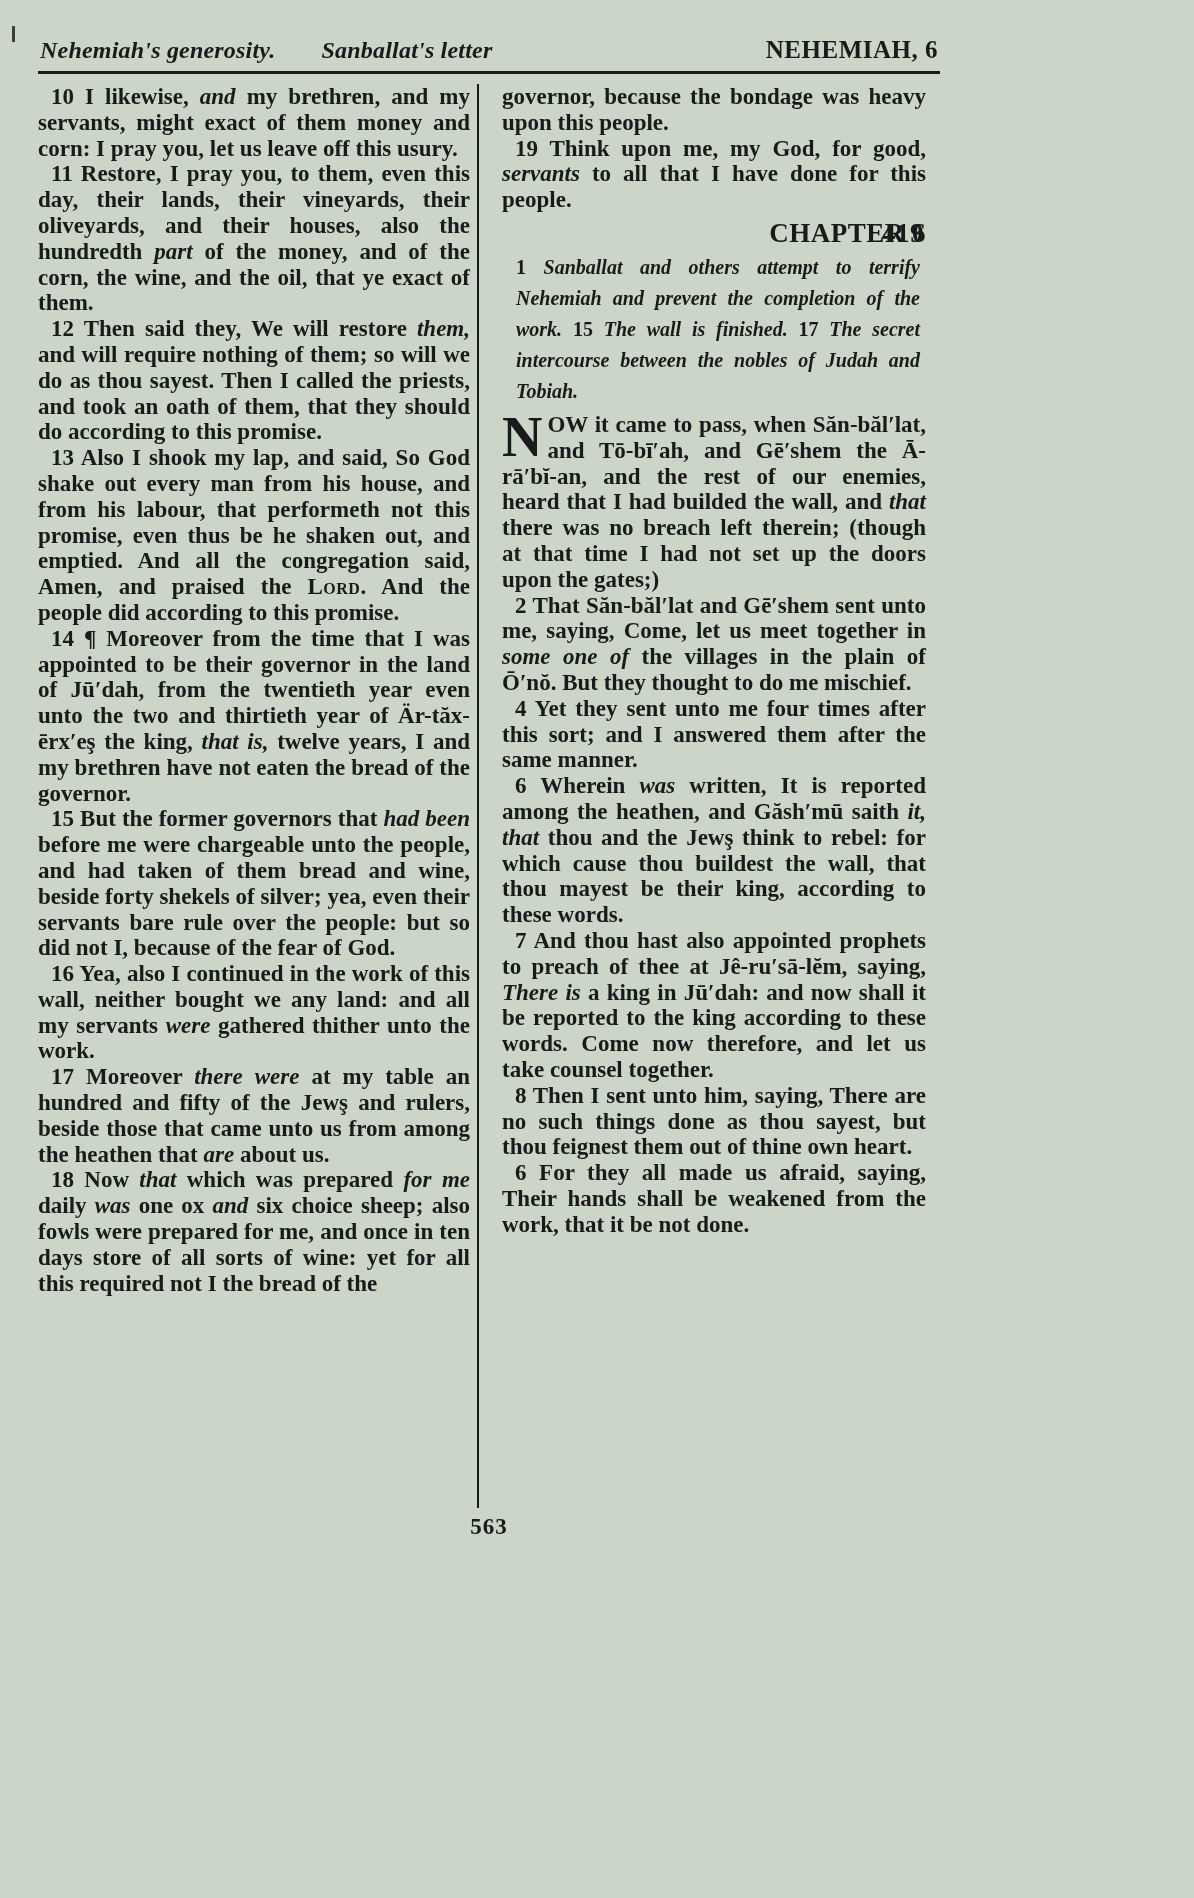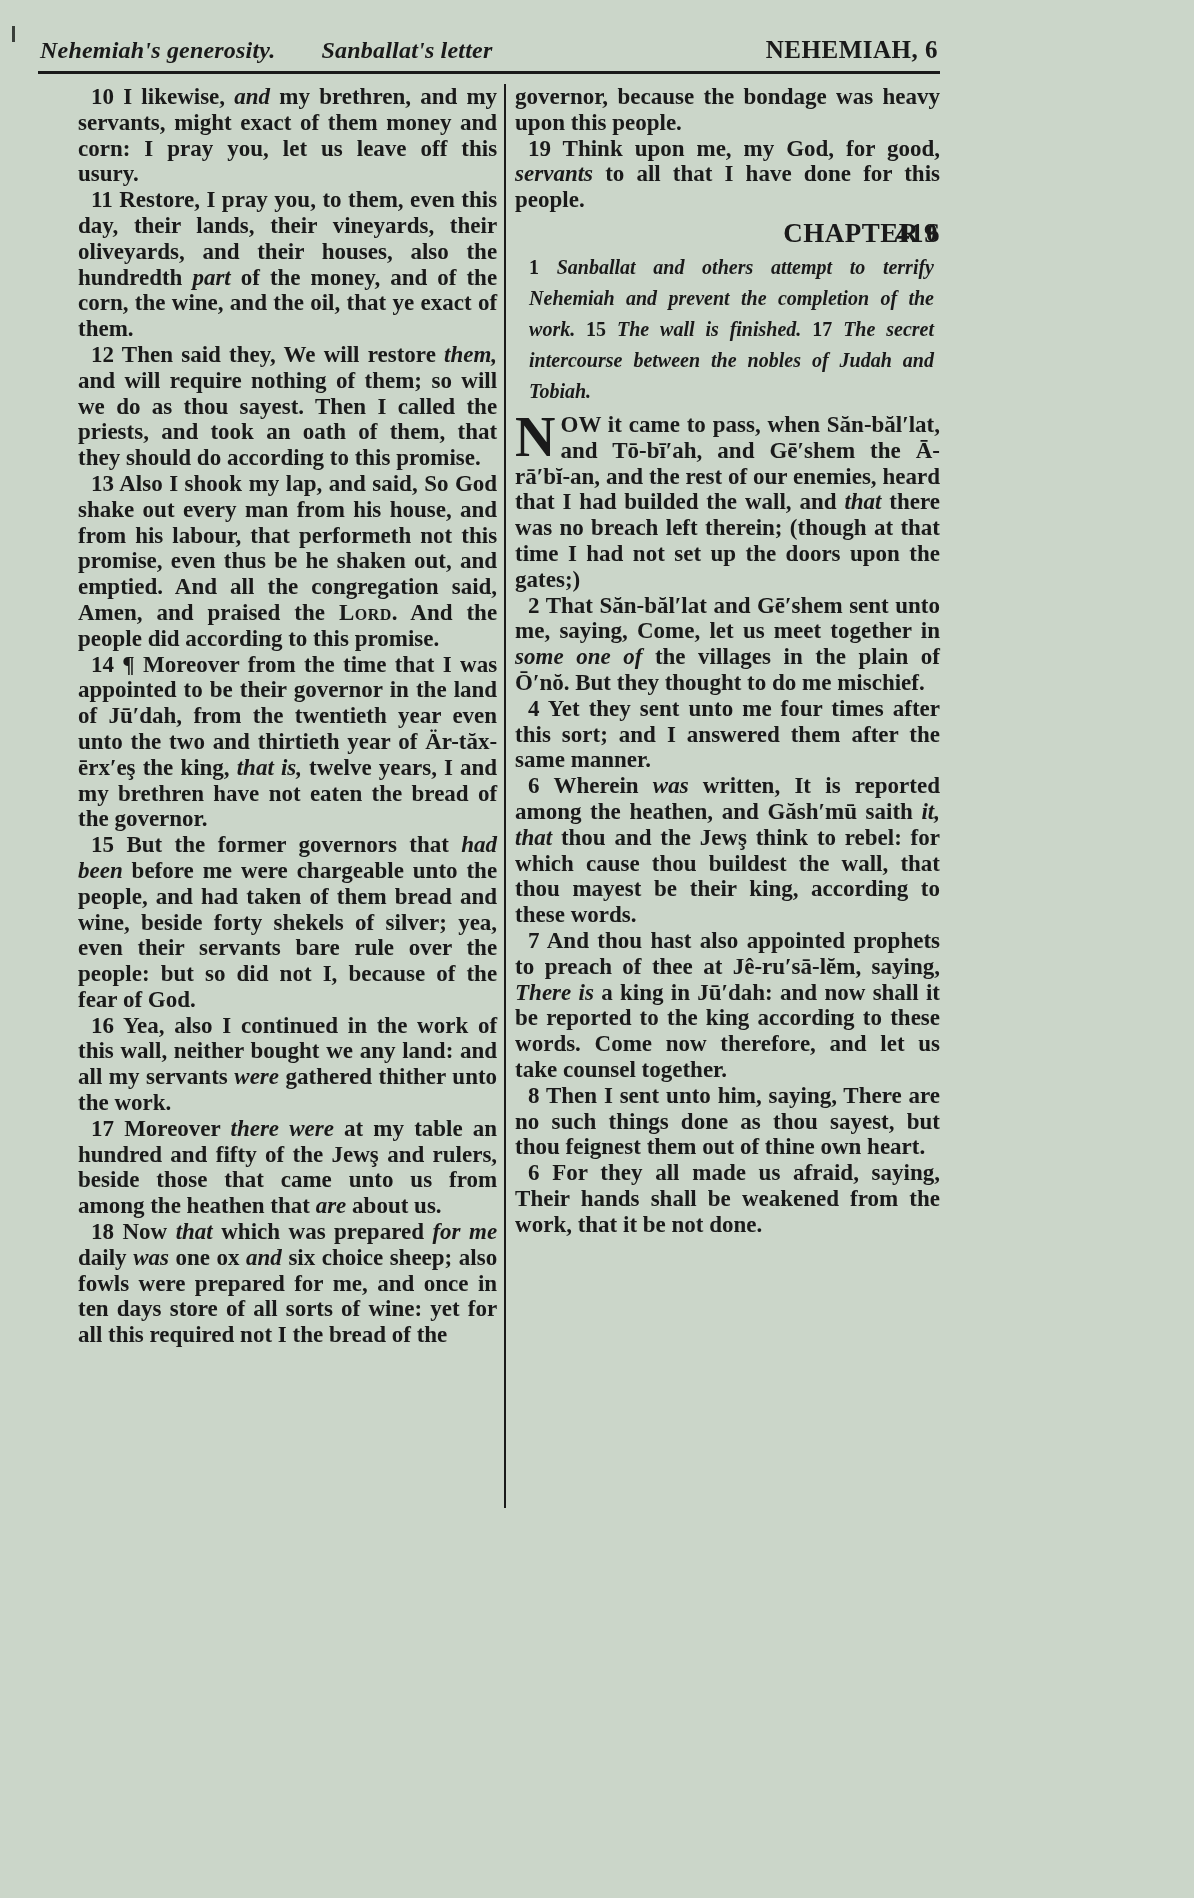--- a/index.html
+++ b/index.html
@@ -61,30 +61,29 @@
   .head-rule {
     height: 0;
     border-bottom: 3px solid var(--ink);
     margin-top: 7px;
   }
   .cols {
     display: flex;
     align-items: stretch;
     min-height: 1424px;
     margin-top: 10px;
-    margin-left: 40px;
   }
   .col {
     font-size: 23px;
     line-height: 25.8px;
     font-weight: 700;
     text-align: justify;
   }
   .col-left  { width: 438px; padding-right: 6px; }
-  .col-right { width: 446px; padding-left: 8px; }
+  .col-right { width: 446px; padding-left: 22px; }
   .col-divider {
     width: 2px;
     background: var(--ink);
     margin: 0 1px;
   }
   p.para {
     margin: 0;
   }
   p.verse { text-indent: 13px; }
   p.cont  { text-indent: 0; }
@@ -165,15 +164,18 @@
           <p class="para dropcap-verse"><span class="dropcap">N</span><span>OW it came to pass, when Săn-băl′lat, and Tō-bī′ah, and Gē′shem the Ā-rā′bĭ-an, and the rest of our enemies, heard that I had builded the wall, and </span><span class="i">that</span><span> there was no breach left therein; (though at that time I had not set up the doors upon the gates;)</span></p>
           <p class="para verse"><span>2 That Săn-băl′lat and Gē′shem sent unto me, saying, Come, let us meet together in </span><span class="i">some one of</span><span> the villages in the plain of Ō′nŏ. But they thought to do me mischief.</span></p>
           <p class="para verse"><span>4 Yet they sent unto me four times after this sort; and I answered them after the same manner.</span></p>
           <p class="para verse"><span>6 Wherein </span><span class="i">was</span><span> written, It is reported among the heathen, and Găsh′mū saith </span><span class="i">it, that</span><span> thou and the Jewş think to rebel: for which cause thou buildest the wall, that thou mayest be their king, according to these words.</span></p>
           <p class="para verse"><span>7 And thou hast also appointed prophets to preach of thee at Jê-ru′sā-lĕm, saying, </span><span class="i">There is</span><span> a king in Jū′dah: and now shall it be reported to the king according to these words. Come now therefore, and let us take counsel together.</span></p>
           <p class="para verse"><span>8 Then I sent unto him, saying, There are no such things done as thou sayest, but thou feignest them out of thine own heart.</span></p>
           <p class="para verse"><span>6 For they all made us afraid, saying, Their hands shall be weakened from the work, that it be not done.</span></p>
         </div>
     </div>
 
+    <div class="footer">
+      <span>563</span>
+    </div>
 
   </div>
 </div>
 
 </body></html>

